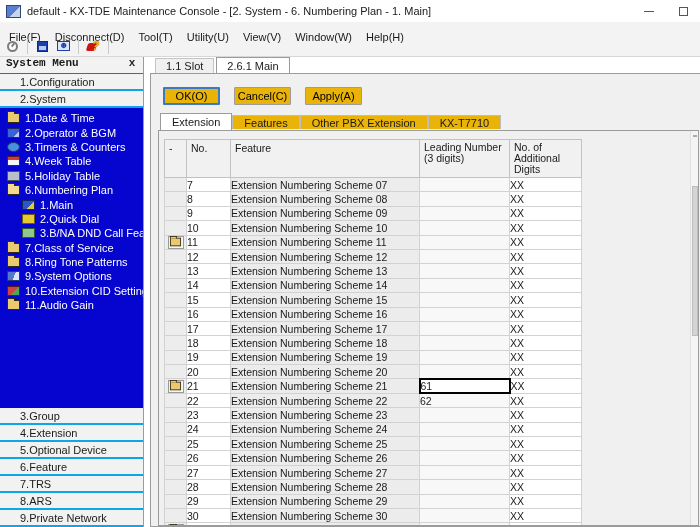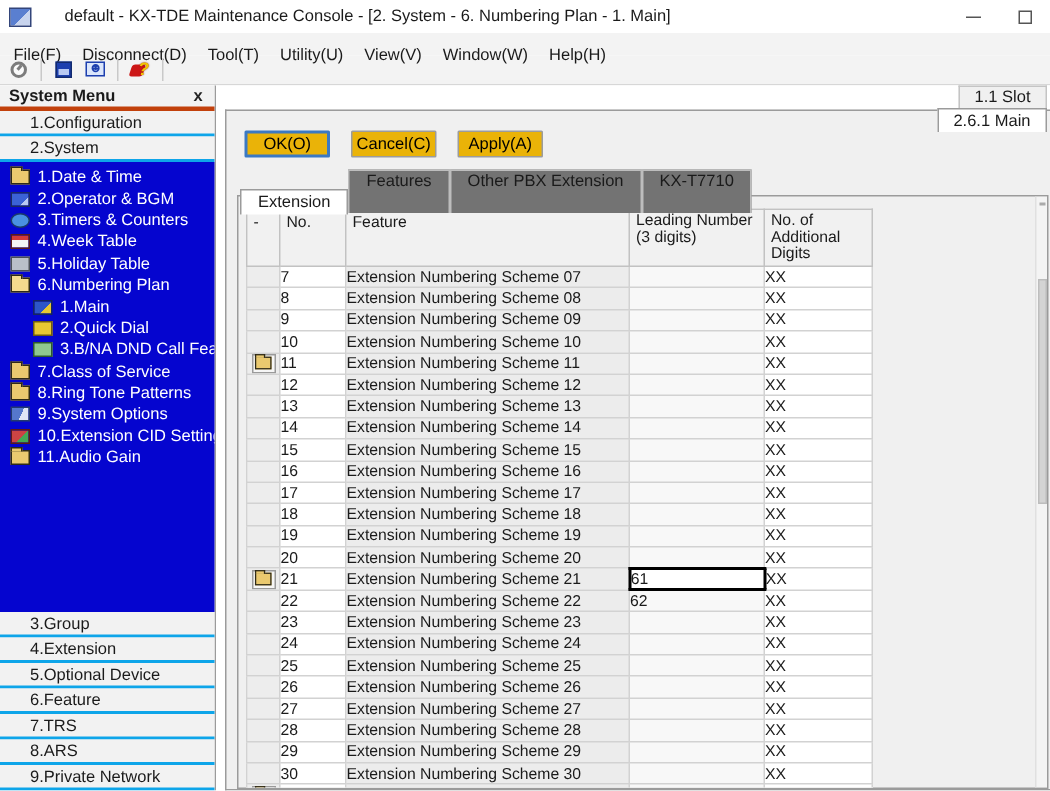--- a/index.html
+++ b/index.html
@@ -1,20 +1,20 @@
 <!DOCTYPE html>
 <html><head>
 <meta charset="utf-8">
 <style>
   * { margin:0; padding:0; box-sizing:border-box; }
   html,body { width:700px; height:527px; overflow:hidden; background:#fff;
     font-family:"Liberation Sans", sans-serif; font-size:11px; color:#1a1a1a; }
 
   
-  .titlebar { height:22px; display:flex; align-items:center; background:#fff; padding-left:6px;gap:16px; }
+  .titlebar { height:22px; display:flex; align-items:center; background:#fff; padding-left:6px; }
   .app-icon { width:15px; height:13px; background:linear-gradient(135deg,#5a7fd0 55%,#c8d4ee 55%); border:1px solid #33457a; margin-right:6px; }
   .title-text { font-size:11px; flex:1; white-space:nowrap; overflow:hidden; }
   .win-controls { display:flex; height:100%; }
   .win-btn { width:34px; height:22px; display:flex; align-items:center; justify-content:center; color:#444; }
   .minimize-glyph { width:10px; height:1px; background:#555; display:inline-block; }
   .maximize-glyph { width:9px; height:9px; border:1px solid #555; display:inline-block; }
 
   .menubar { height:15px; background:#f3f3f3; display:flex; align-items:center; padding-left:2px; }
   .menu-item { padding:0 7px; line-height:15px; cursor:default;margin-top:16px; }
 
@@ -29,21 +29,21 @@
   .user-icon::before { content:""; position:absolute; inset:2px 1px 3px 1px; border:1px solid #1d3fae; background:#dbe6fb; }
   .user-icon::after { content:"\263B"; position:absolute; left:3px; top:1px; font-size:9px; color:#1d3fae; }
   .help-icon::before { content:""; position:absolute; left:1px; top:4px; width:9px; height:8px; background:#cc1616; transform:skewX(-18deg); border-radius:2px; }
   .help-icon::after { content:"?"; position:absolute; left:6px; top:0px; font-size:12px; font-weight:bold; color:#f4c400; text-shadow:0 0 1px #7a0000; }
 
   
   .workspace { height:470px; display:flex; background:#fff; }
 
   
   .sidebar { width:144px; display:flex; flex-direction:column; border-right:1px solid #9b9b9b; background:#fff; }
-  .sidebar-header { height:17px; background:#f2f2f2; border-bottom:3px solid #c2410c; display:flex; align-items:center; padding:0 4px 0 6px; font-weight:bold; }
+  .sidebar-header { height:17px; background:#f2f2f2; border-bottom:1px solid #c2410c; display:flex; align-items:flex-start; padding:0 4px 0 6px; font-weight:bold;font-family:Liberation Mono, monospace; }
   .sidebar-header .spacer { flex:1; }
   .close-x { font-size:11px; font-weight:bold; color:#222; width:14px; text-align:center; cursor:default; }
   .section-bar { height:17px; background:#f2f2f2; border-bottom:2px solid #0ea5e9; line-height:16px; padding-left:20px; cursor:default; }
   .tree { flex:1; background:#0505cf; overflow:hidden; padding-top:3px; }
   .tree-item { height:14.4px; display:flex; align-items:center; color:#fff; white-space:nowrap; cursor:default; }
   .tree-item .lbl { margin-left:5px; font-size:11px; }
   .ind0 { padding-left:7px; } .ind1 { padding-left:22px; }
 
   .ti { width:13px; height:10px; position:relative; border:1px solid #2e2a18; flex:none; }
   .ti-tab::before { content:""; position:absolute; top:-3px; left:-1px; width:6px; height:2px; background:inherit; border:1px solid #2e2a18; border-bottom:none; }
@@ -54,31 +54,31 @@
   .ti-calendar { background:linear-gradient(#d33a3a 0 3px,#f4f4f4 3px); border-color:#5a1a1a; }
   .ti-building { background:#b9bfc9; border-color:#4a4f58; }
   .ti-chart { background:linear-gradient(135deg,#2d56c8 60%,#e8c832 60%); border-color:#15265e; }
   .ti-keypad { background:#e8c832; border-color:#6e5c10; }
   .ti-sheet { background:#8fc88f; border-color:#2e5a2e; }
   .ti-slider { background:linear-gradient(115deg,#5577cc 55%,#dfe6f6 55%); border-color:#233a6e; }
   .ti-phone { background:linear-gradient(135deg,#cc4444 55%,#44aa55 55%); border-color:#5a1a1a; }
 
   
   .main { flex:1; display:flex; flex-direction:column; padding-left:6px; background:#fff; }
-  .mdi-tabs { height:16px; display:flex; align-items:flex-end; padding-left:5px;flex-direction:column; }
+  .mdi-tabs { height:16px; display:flex; align-items:flex-end; padding-left:5px; }
   .mdi-tab { padding:0 10px; line-height:15px; height:15px; background:#f0f0f0; border:1px solid #c4c4c4; border-bottom:none; margin-right:2px; cursor:default; }
   .mdi-tab.active { background:#fff; height:16px; line-height:16px; border-color:#9b9b9b; position:relative; z-index:2; }
 
   .client-panel { flex:1; background:#f0f0f0; border:1px solid #9b9b9b; border-right:none; position:relative; }
   .btn-row { position:absolute; top:13px; left:12px; display:flex; }
   .btn { width:57px; height:18px; background:#eab308; border:1px solid #9c9c9c; font-size:11px; margin-right:14px; text-align:center; line-height:16px; cursor:default; border-radius:1px; }
   .btn.focused { border:2px solid #3b79c3; line-height:14px; }
 
   .inner-tabs { position:absolute; top:39px; left:9px; display:flex; align-items:flex-end; z-index:2;justify-content:center; }
-  .inner-tab { padding:0 11px; height:29px; line-height:15px; background:#737373; border:1px solid #bdbdbd; border-bottom:none; cursor:default; }
+  .inner-tab { padding:0 11px; height:14px; line-height:15px; background:#eab308; border:1px solid #bdbdbd; border-bottom:none; cursor:default; }
   .inner-tab.active { background:#fff; height:17px; line-height:17px; border-color:#9b9b9b; margin-bottom:-1px; }
 
   .tab-page { position:absolute; top:56px; left:7px; right:1px; bottom:0; border:1px solid #9b9b9b; background:#f0f0f0; overflow:hidden; }
 
   
   table.grid { border-collapse:collapse; position:absolute; left:5px; top:8px; background:#fff; font-size:10.5px; }
   table.grid th, table.grid td { border:1px solid #d2d2d2; padding:0; height:14.4px; vertical-align:middle; }
   table.grid th { background:#f1f1f1; border-color:#c2c2c2; font-weight:normal; text-align:left; height:25px; padding:2px 4px; vertical-align:top; }
   th.c-marker { width:22px; text-align:center; vertical-align:middle; padding:0; }
   th.c-no { width:44px; vertical-align:middle; }

